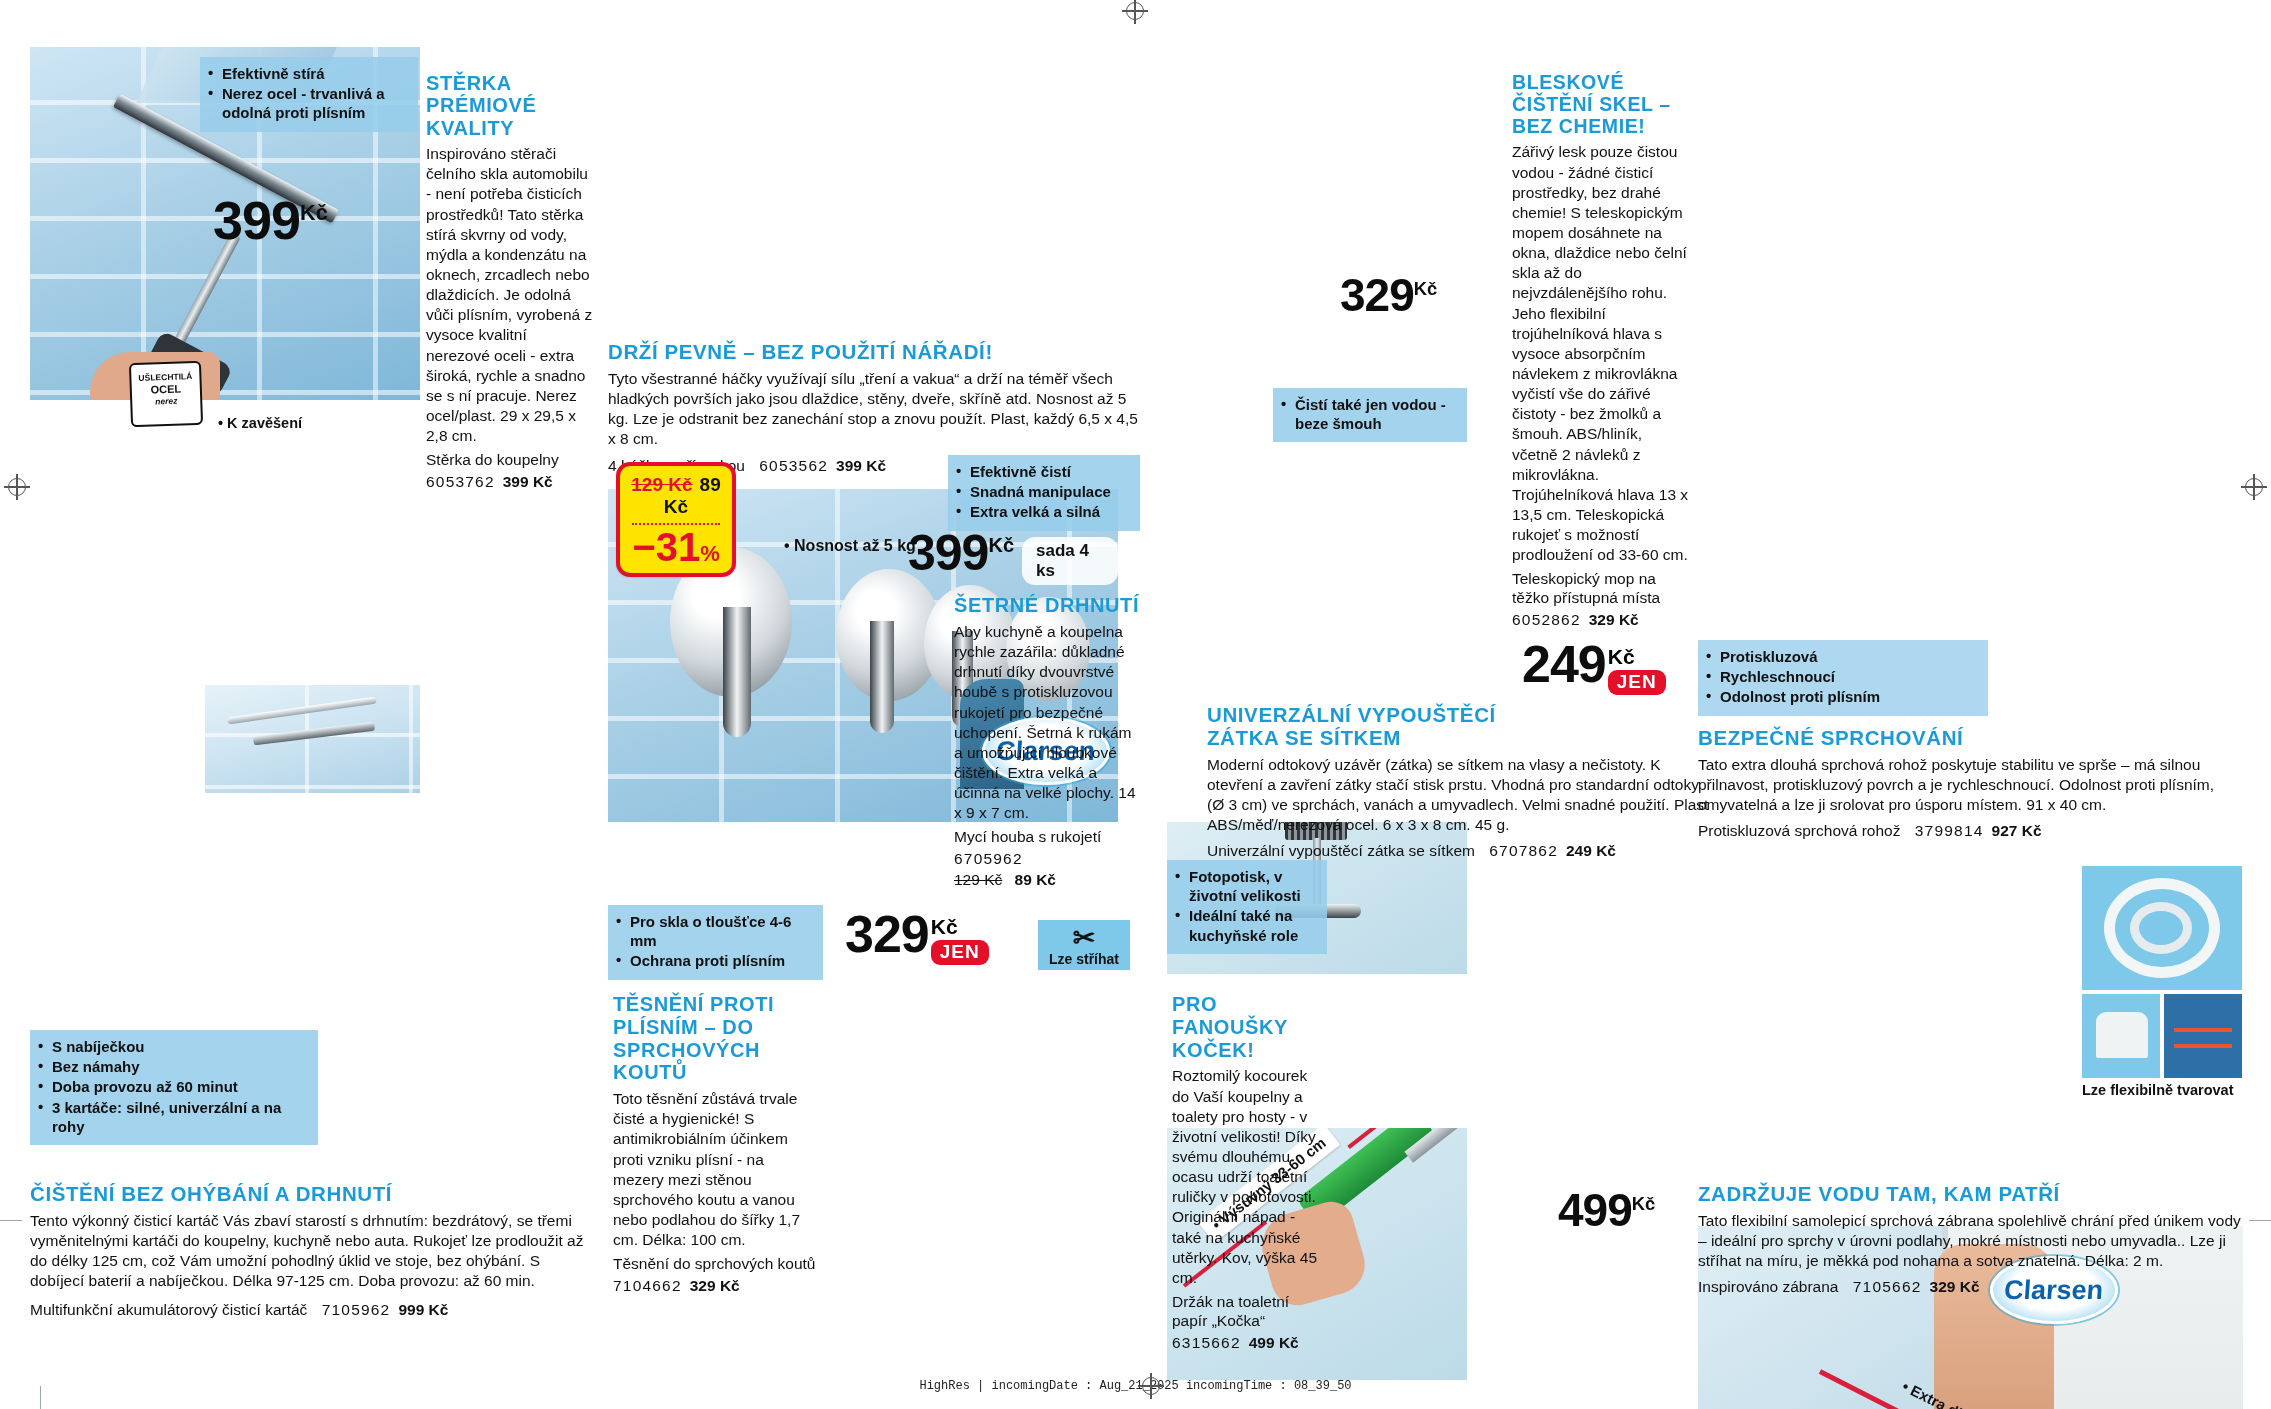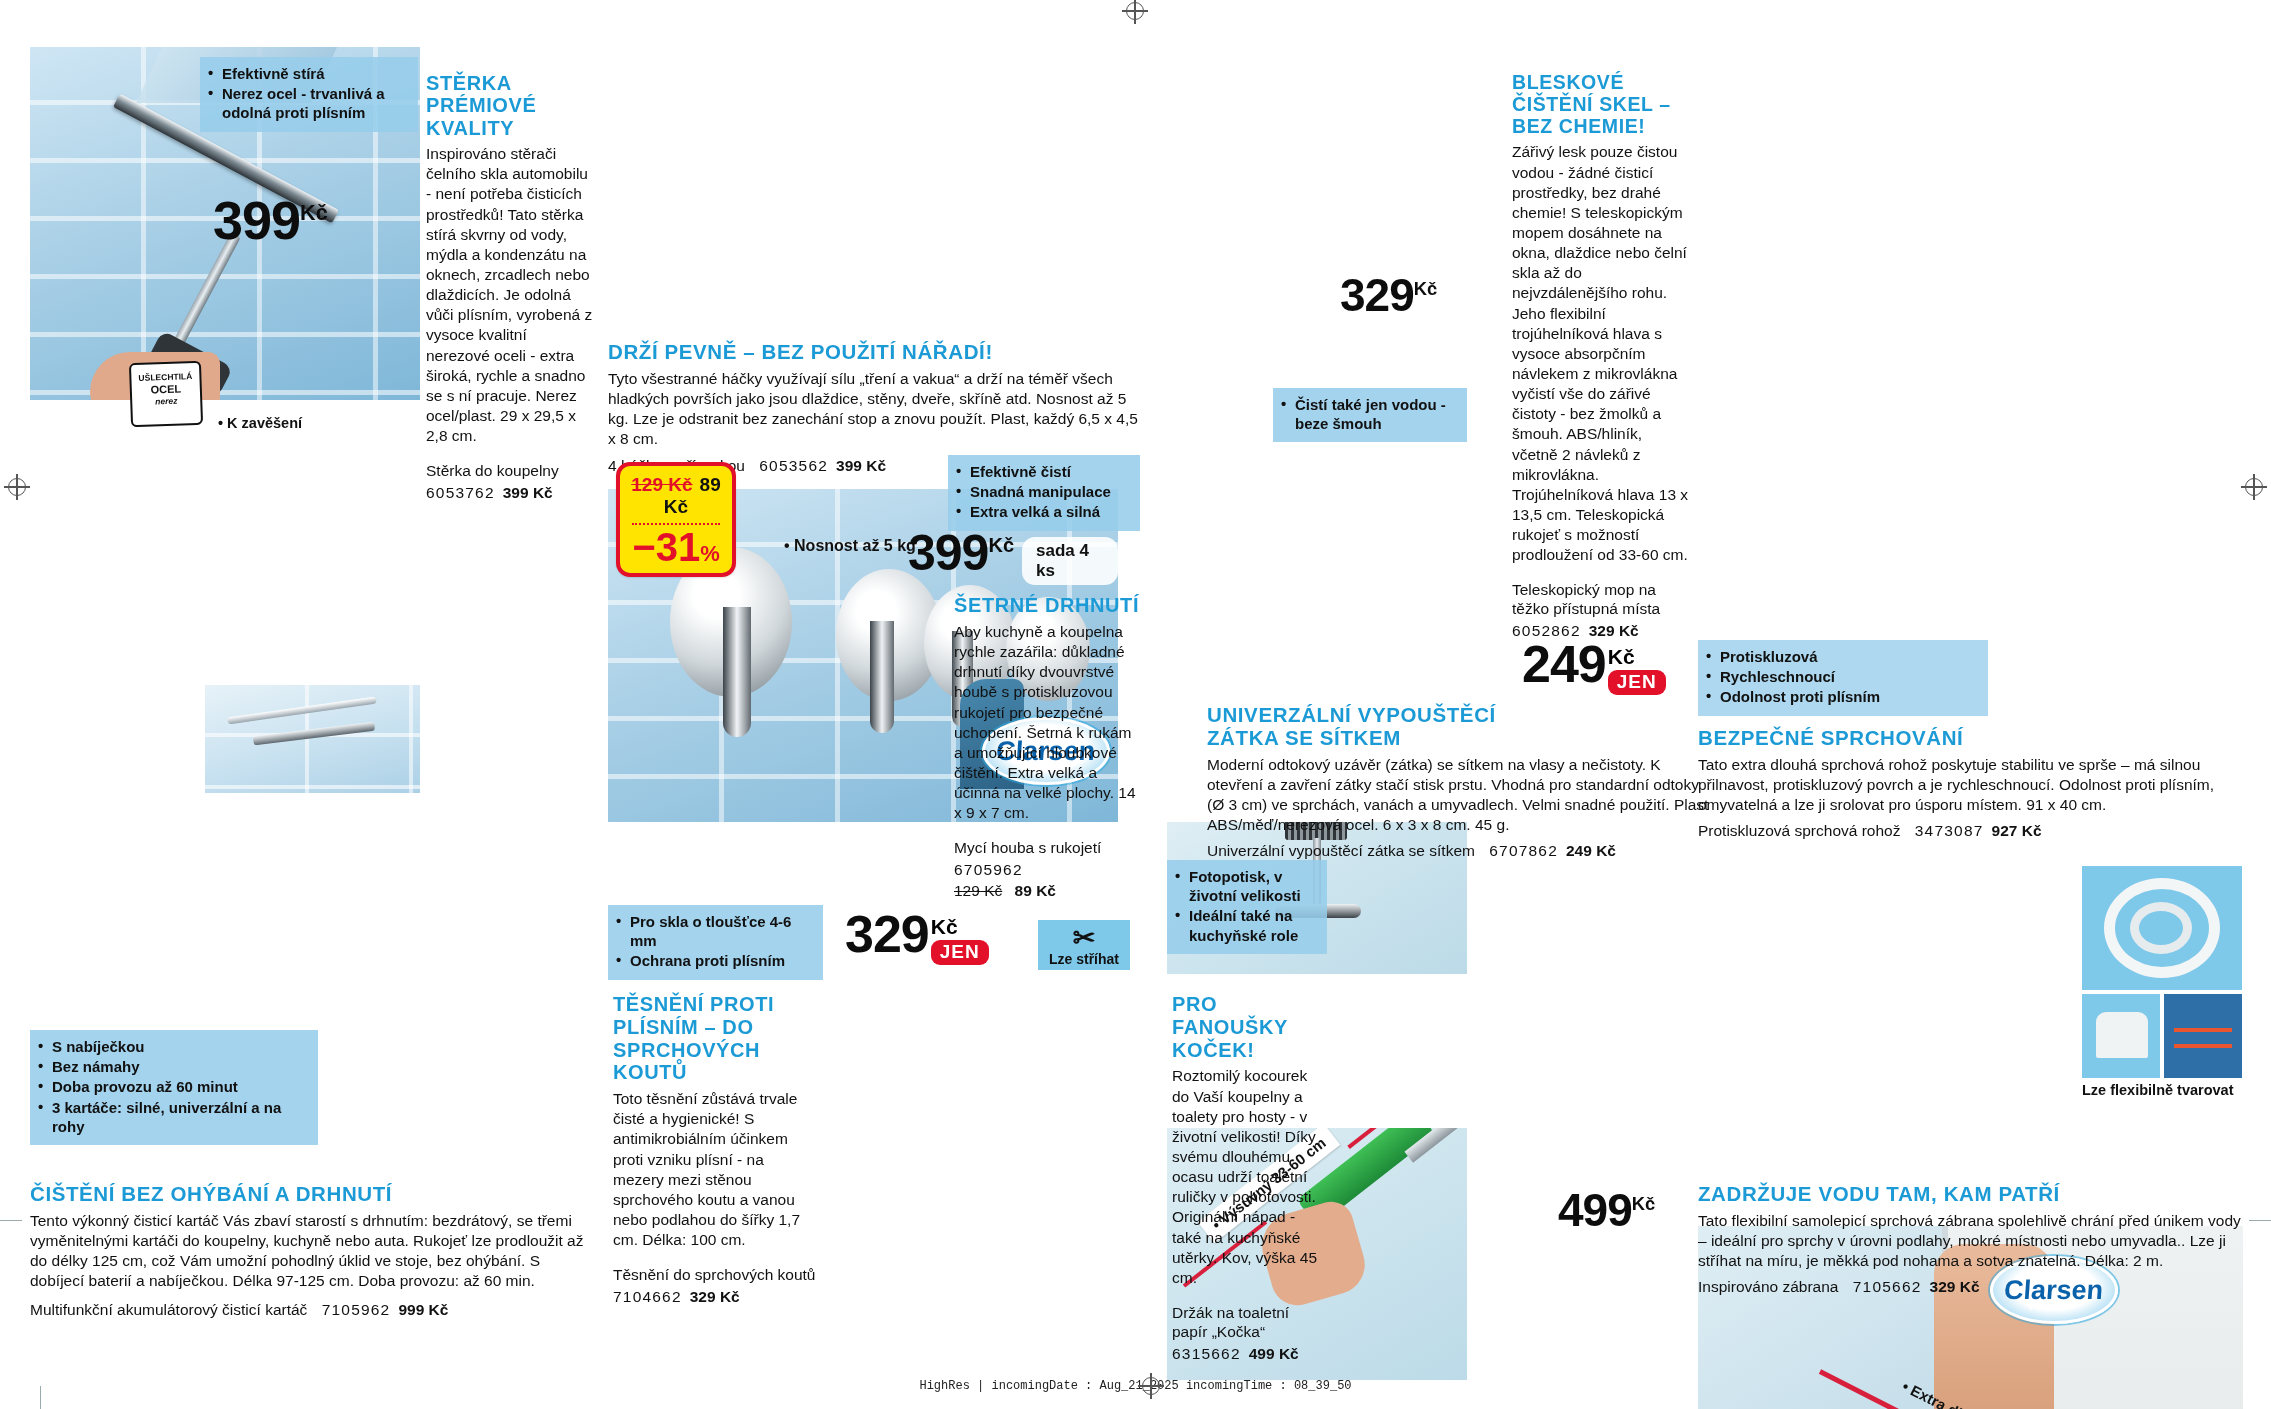--- a/index.html
+++ b/index.html
@@ -12,21 +12,21 @@
   .page { position: relative; width: 2271px; height: 1409px; background:#fff; }
 
   
   .abs { position: absolute; }
   .hl { color: #1b9ad6; font-weight: bold; letter-spacing: .6px; }
   .body-txt { color:#111; font-size: 15.5px; line-height: 1.30; }
   .bold { font-weight: bold; }
   .sku-line { font-size:15.5px; color:#111; margin-top:3px; }
   .sku-line .num { letter-spacing:1.2px; }
   .sku-line .price { font-weight:bold; margin-left:8px; }
-  .prodname { font-size:15.5px; color:#111; margin-top:16px; line-height:1.22;}
+  .prodname { font-size:15.5px; color:#111; margin-top:5px; line-height:1.22;}
 
   
   .bulletbox {
     background: rgba(150,205,235,0.88);
     padding: 7px 10px 8px 8px;
     font-size: 15px; color:#111; line-height:1.28; font-weight:bold;
   }
   .bulletbox ul { list-style:none; }
   .bulletbox li { position:relative; padding-left:14px; margin-bottom:1px; }
   .bulletbox li:before {
@@ -279,21 +279,21 @@
       <li>Rychleschnoucí</li>
       <li>Odolnost proti plísním</li>
     </ul>
   </div>
 
   <div class="abs" style="left:1698px; top:726px; width:545px;">
     <div class="hl" style="font-size:20.5px; margin-bottom:5px;">BEZPEČNÉ SPRCHOVÁNÍ</div>
     <div class="body-txt">Tato extra dlouhá sprchová rohož poskytuje stabilitu ve sprše – má silnou přilnavost, protiskluzový povrch a je rychleschnoucí. Odolnost proti plísním, omyvatelná a lze ji srolovat pro úsporu místem. 91 x 40 cm.</div>
     <div class="sku-line" style="margin-top:7px;">
       <span>Protiskluzová sprchová rohož</span>
-      <span class="num" style="margin-left:10px;">3473087</span><span class="price">927 Kč</span>
+      <span class="num" style="margin-left:10px;">3799814</span><span class="price">927 Kč</span>
     </div>
   </div>
 
   <div class="abs bulletbox" style="left:30px; top:1030px; width:288px;">
     <ul>
       <li>S nabíječkou</li>
       <li>Bez námahy</li>
       <li>Doba provozu až 60 minut</li>
       <li>3 kartáče: silné, univerzální a na rohy</li>
     </ul>

